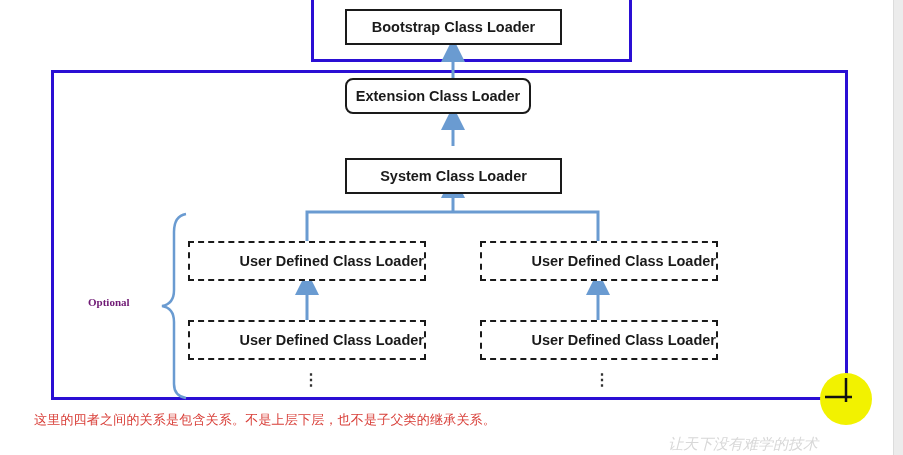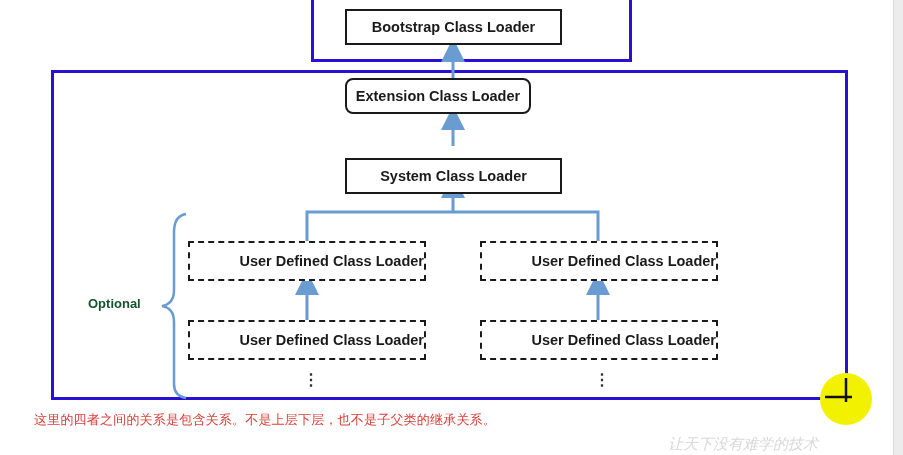--- a/index.html
+++ b/index.html
@@ -16,21 +16,21 @@
   .node {
     position: absolute; box-sizing: border-box; background: #fff;
     display: flex; align-items: center; justify-content: center;
     font-weight: bold; font-size: 14.5px; color: #1a1a1a; white-space: nowrap;
   }
   .solid { border: 2px solid #1a1a1a; }
   .dashed { border: 2.5px dashed #1a1a1a; justify-content: flex-end; }
   svg.conn { position: absolute; left: 0; top: 0; }
   .optional-label {
     position: absolute; left: 88px; top: 296px;
-    font-weight: bold; font-size: 13px; color: #14532d;
+    font-weight: bold; font-size: 11px; color: #701a75; font-family: Liberation Serif, serif;
   }
   .ellipsis {
     position: absolute; font-size: 14px; color: #333; font-weight: bold;
     line-height: 5px; width: 8px; text-align: center;
   }
   .caption {
     position: absolute; left: 34px; top: 411px; font-size: 13px;
     color: #d9403a; font-family: "DejaVu Serif", serif; letter-spacing: 0.2px;
     white-space: nowrap;
   }

